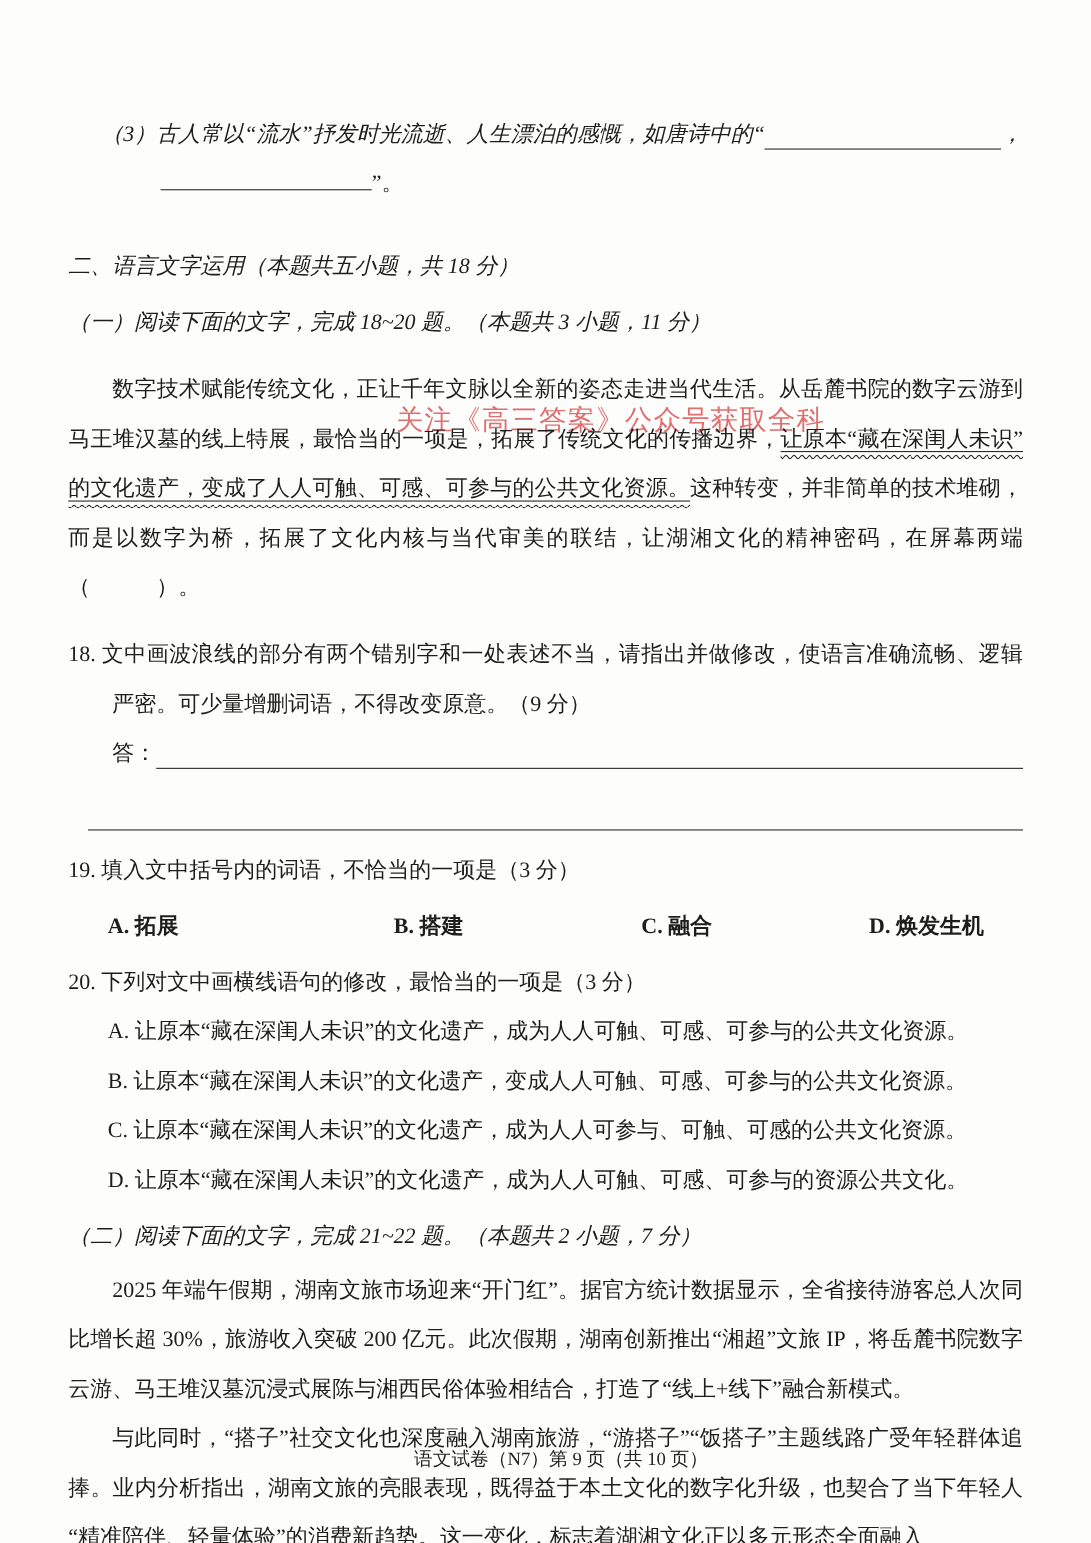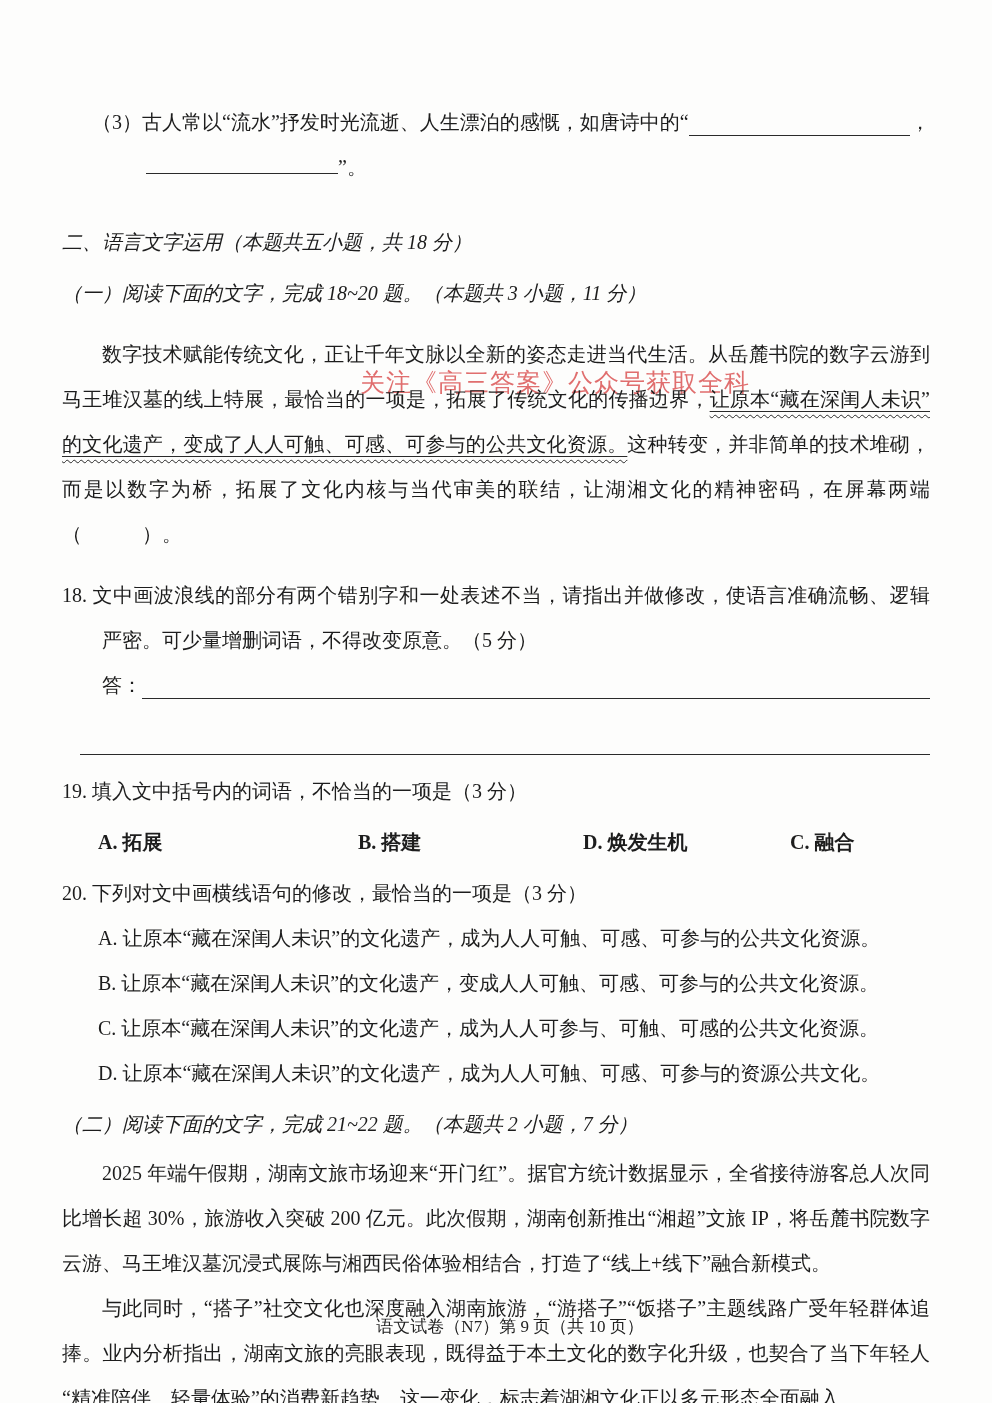--- a/index.html
+++ b/index.html
@@ -106,48 +106,48 @@
 </style>
 </head>
 <body>
 
 <div class="page">
 
   <div class="watermark wm-top">关注《高三答案》公众号获取全科</div>
 
   <div class="content">
 
-    <div class="flexline" style="padding-left:30px;">
+    <div class="flexline" style="padding-left:30px;font-style:italic;">
       <span>（3）古人常以“流水”抒发时光流逝、人生漂泊的感慨，如唐诗中的“</span>
       <span class="grow"></span>
       <span>，</span>
     </div>
     <div class="fillin-l2">
       <span class="blank"></span><span>”。</span>
     </div>
 
     <div class="line mt-lg">二、语言文字运用（本题共五小题，共 18 分）</div>
 
     <div class="line mt-sm">（一）阅读下面的文字，完成 18~20 题。（本题共 3 小题，11 分）</div>
 
     <p class="jtext indent2 mt-md" style="margin:16px 0 0 0;"><span>数字技术赋能传统文化，正让千年文脉以全新的姿态走进当代生活。从岳麓书院的数字云游到马王堆汉墓的线上特展，最恰当的一项是，拓展了传统文化的传播边界，</span><span class="u-solid"><span class="u-wavy">让原本“藏在深闺人未识”的文化遗产，变成了人人可触、可感、可参与的公共文化资源。</span></span><span>这种转变，并非简单的技术堆砌，而是以数字为桥，拓展了文化内核与当代审美的联结，让湖湘文化的精神密码，在屏幕两端（　　　）。</span></p>
 
-    <div class="hang mt-md">18. 文中画波浪线的部分有两个错别字和一处表述不当，请指出并做修改，使语言准确流畅、逻辑严密。可少量增删词语，不得改变原意。（5 分）</div>
+    <div class="hang mt-md">18. 文中画波浪线的部分有两个错别字和一处表述不当，请指出并做修改，使语言准确流畅、逻辑严密。可少量增删词语，不得改变原意。（9 分）</div>
     <div class="flexline" style="padding-left:40px;">
       <span>答：</span>
       <span class="grow"></span>
     </div>
     <div class="fullblank" style="margin-top:12px;"></div>
 
     <div class="hang" style="margin-top:14px;">19. 填入文中括号内的词语，不恰当的一项是（3 分）</div>
     <div class="opt-grid mt-sm">
       <span>A. 拓展</span>
       <span>B. 搭建</span>
+      <span>C. 融合</span>
       <span>D. 焕发生机</span>
-      <span>C. 融合</span>
     </div>
 
     <div class="hang mt-sm">20. 下列对文中画横线语句的修改，最恰当的一项是（3 分）</div>
     <div class="opt-line">A. 让原本“藏在深闺人未识”的文化遗产，成为人人可触、可感、可参与的公共文化资源。</div>
     <div class="opt-line">B. 让原本“藏在深闺人未识”的文化遗产，变成人人可触、可感、可参与的公共文化资源。</div>
     <div class="opt-line">C. 让原本“藏在深闺人未识”的文化遗产，成为人人可参与、可触、可感的公共文化资源。</div>
     <div class="opt-line">D. 让原本“藏在深闺人未识”的文化遗产，成为人人可触、可感、可参与的资源公共文化。</div>
 
     <div class="line mt-sm">（二）阅读下面的文字，完成 21~22 题。（本题共 2 小题，7 分）</div>
 

